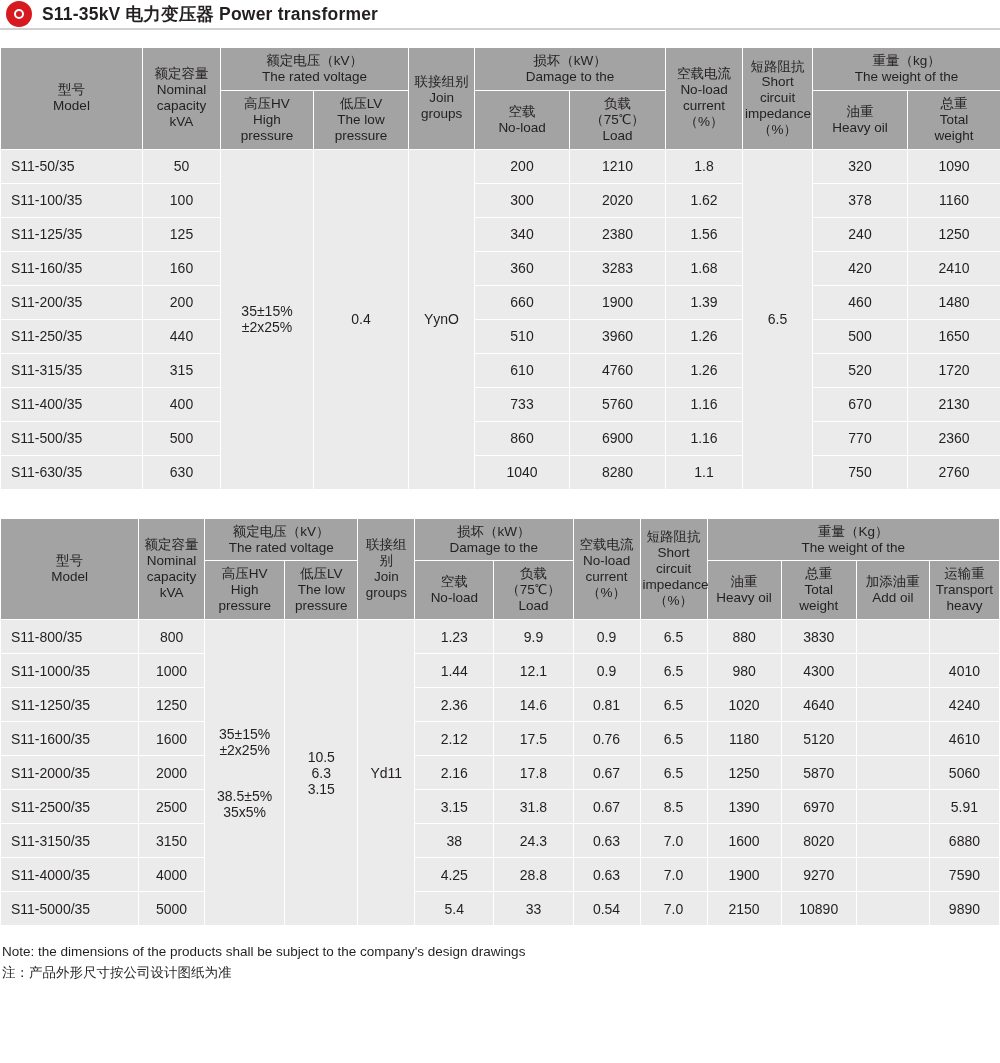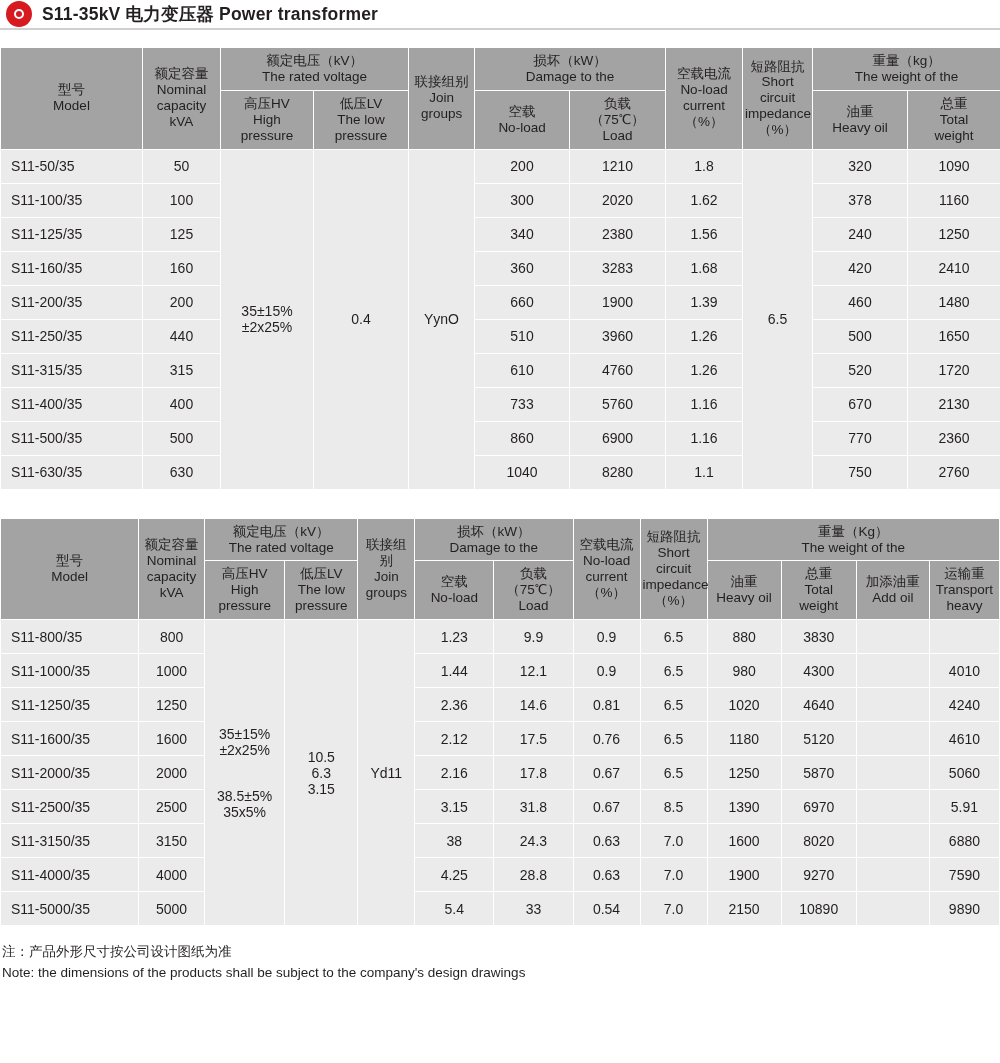--- a/index.html
+++ b/index.html
@@ -518,17 +518,17 @@
         <td>7.0</td>
         <td>2150</td>
         <td>10890</td>
         <td></td>
         <td>9890</td>
       </tr>
     </tbody>
   </table>
 
   <div class="note">
+    <div>Note: the dimensions of the products shall be subject to the company's design drawings</div>
     <div>注：产品外形尺寸按公司设计图纸为准</div>
-    <div>Note: the dimensions of the products shall be subject to the company's design drawings</div>
   </div>
 
 </div>
 
 </body></html>

